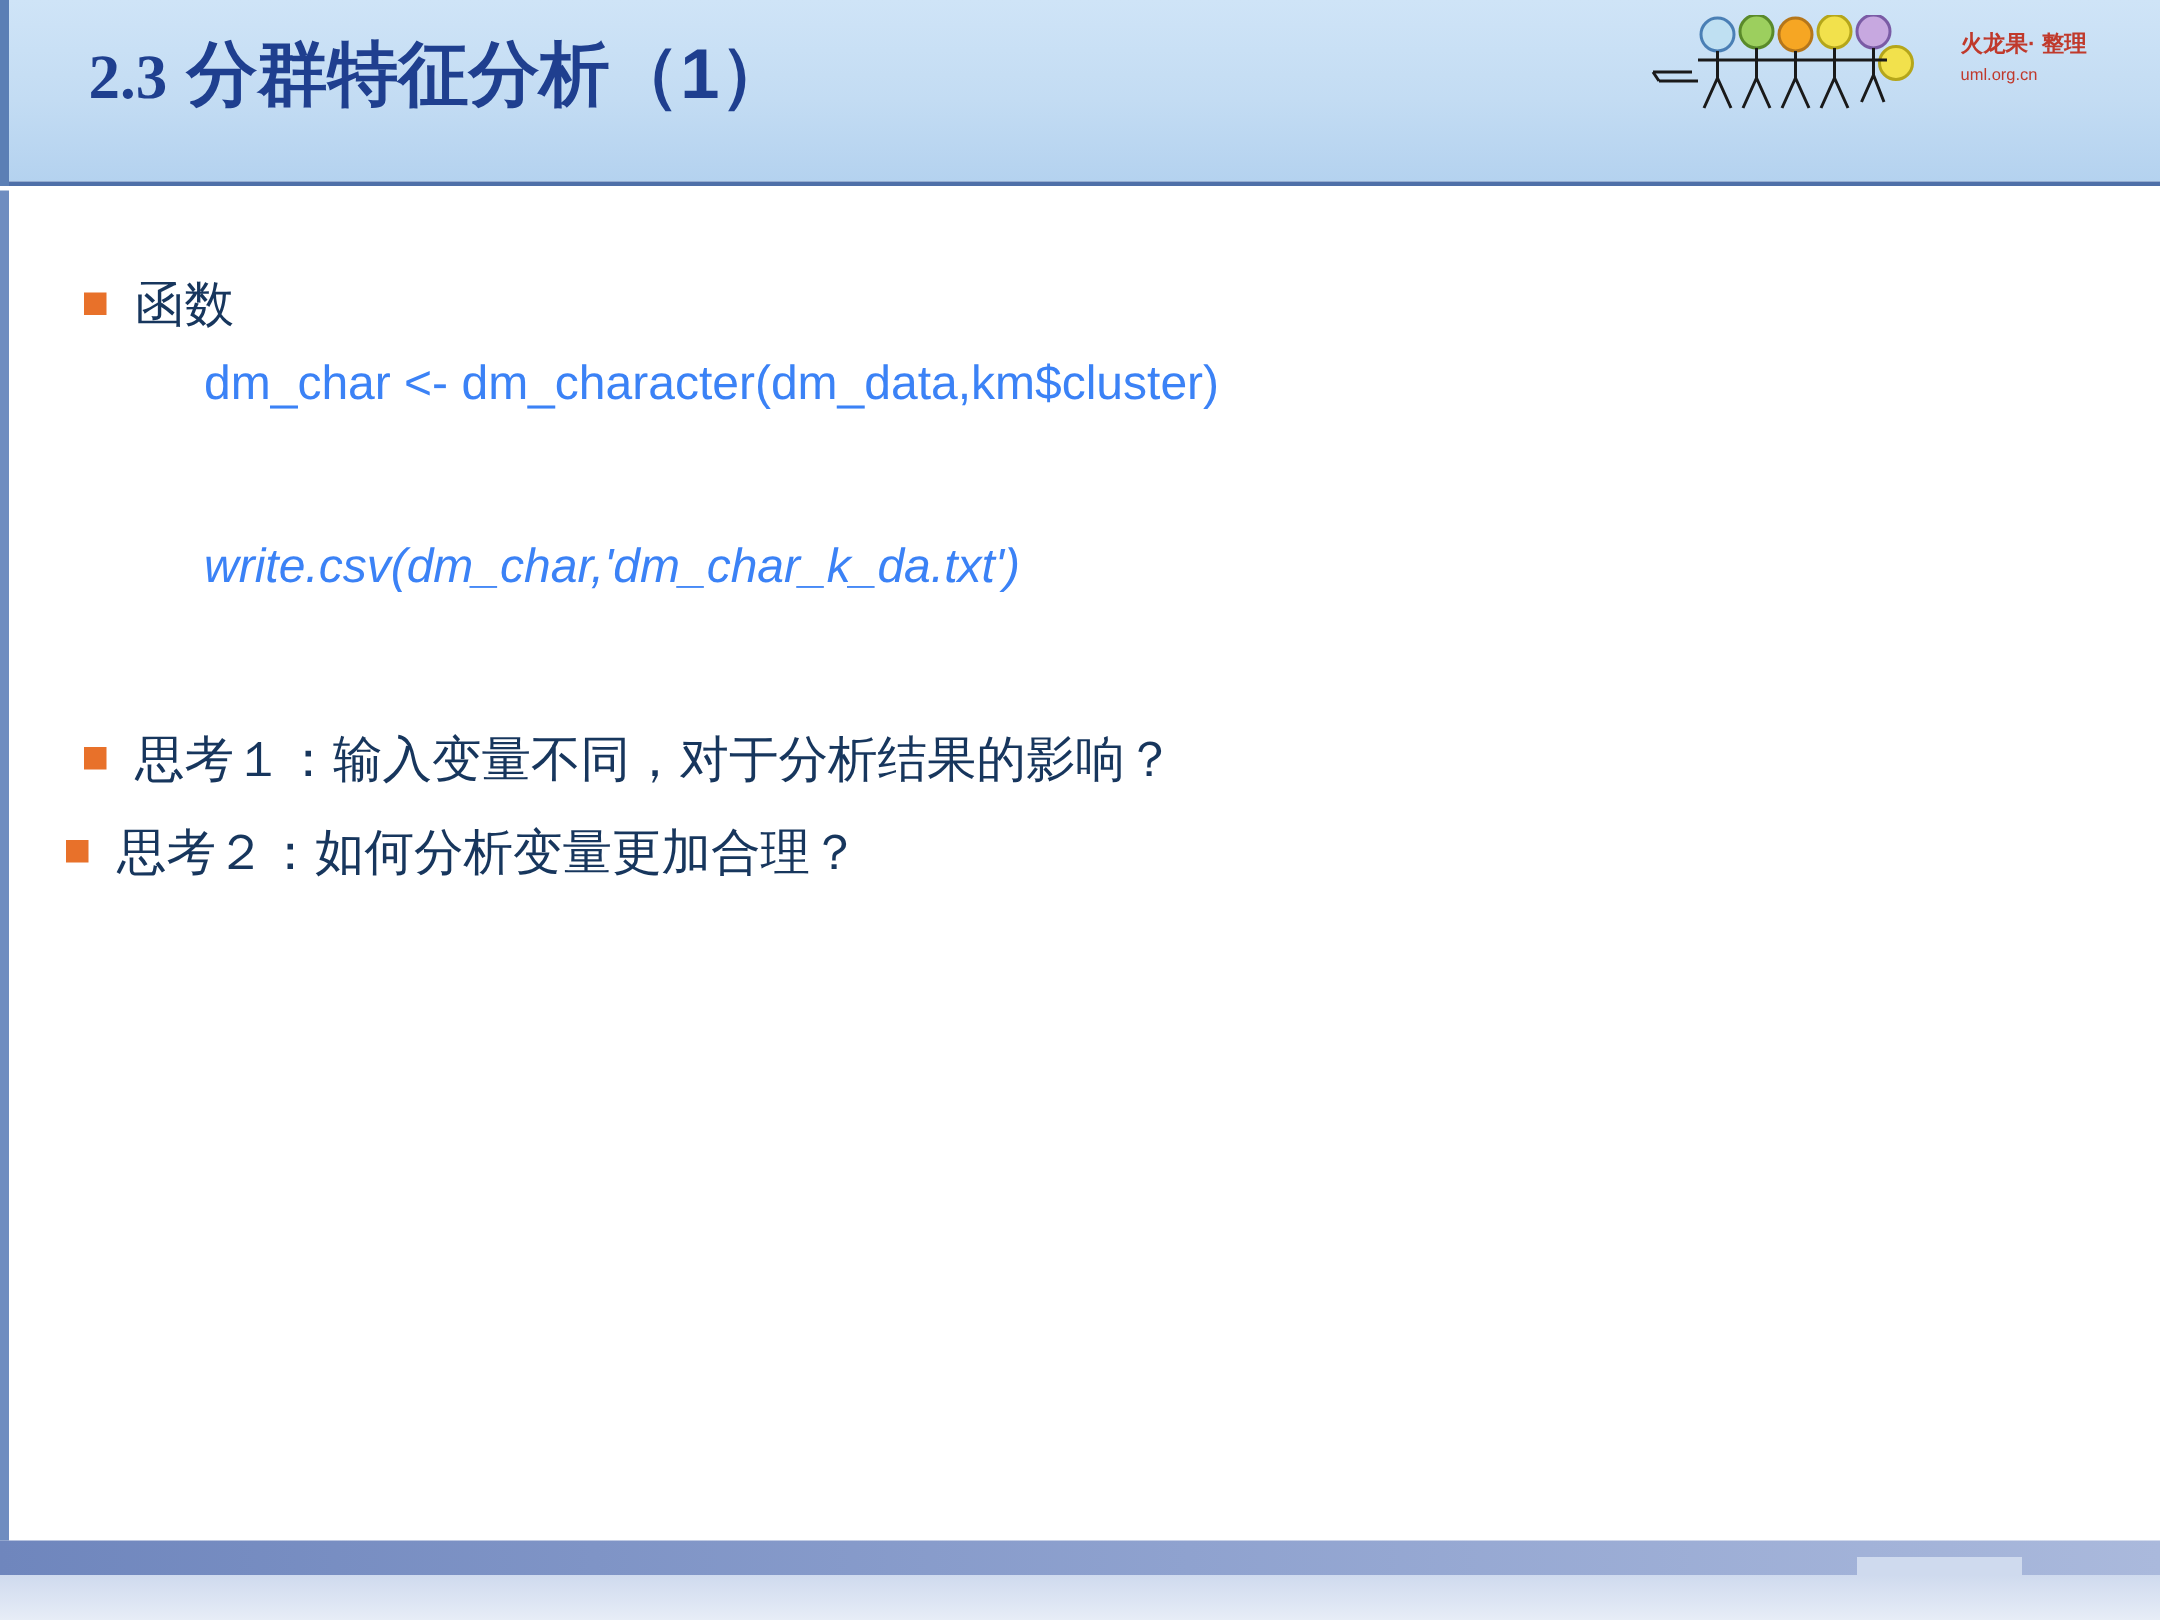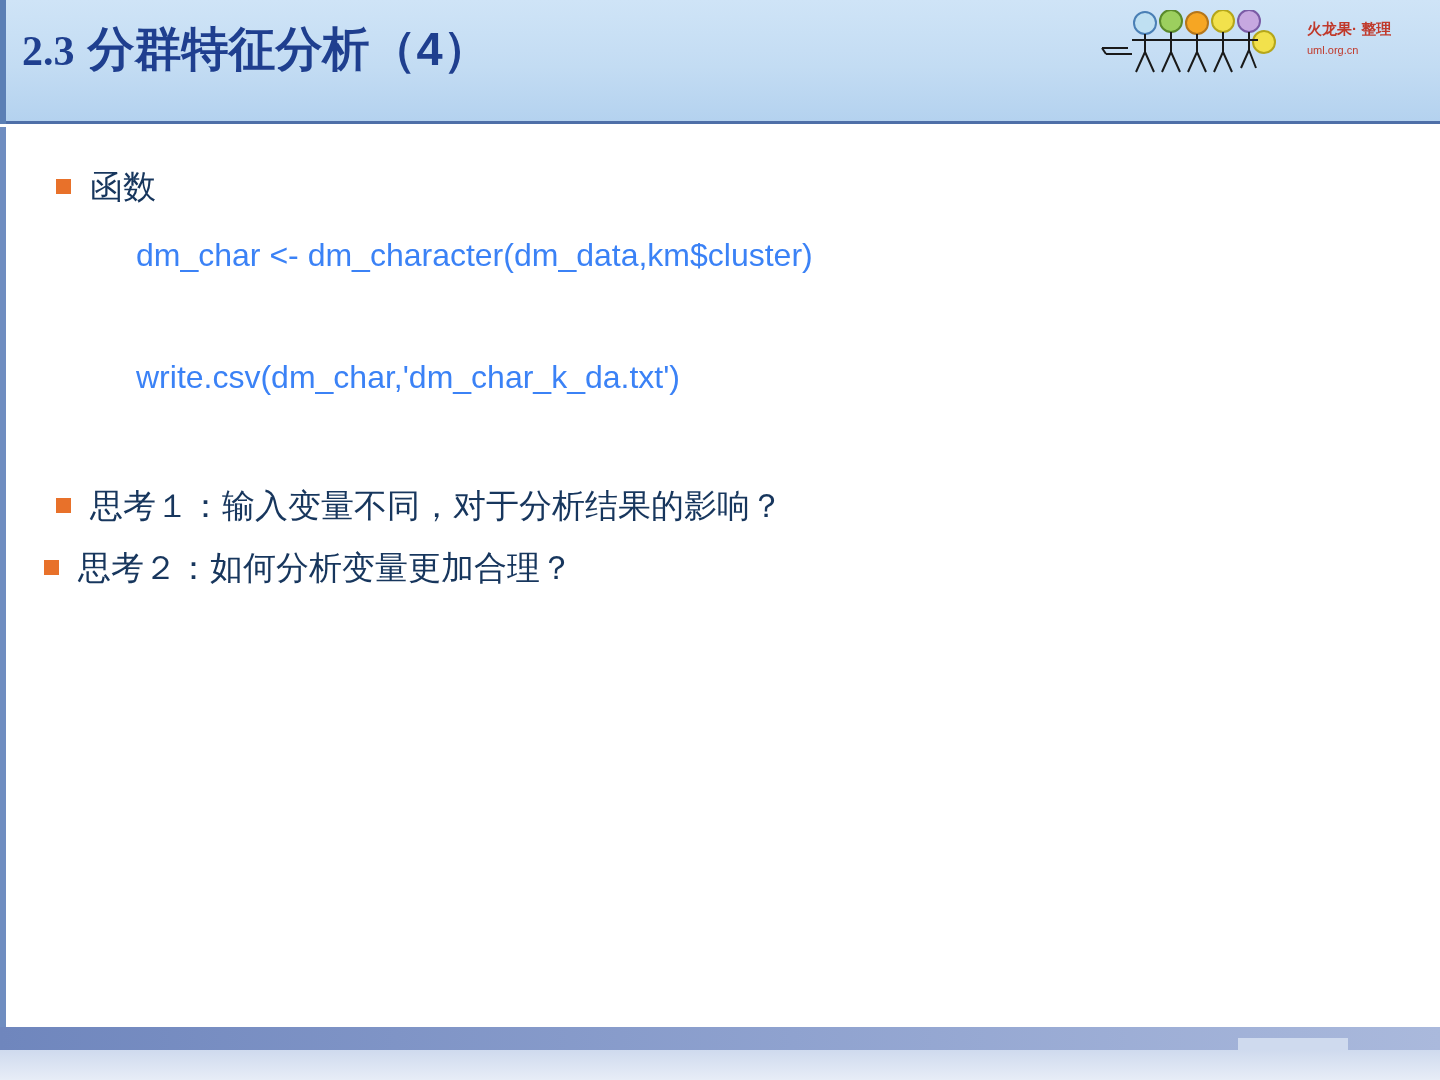--- a/index.html
+++ b/index.html
@@ -46,20 +46,21 @@
     color: #1f3f8f;
     font-size: 47px;
     font-weight: bold;
     white-space: nowrap;
     letter-spacing: 0px;
   }
   .title .num {
     font-family: "Liberation Serif", serif;
     font-size: 42px;
     font-weight: bold;
+    margin-left: 37px;
   }
 
   
   .logo {
     position: absolute;
     right: 12px;
     top: 8px;
     width: 330px;
     height: 78px;
   }
@@ -169,21 +170,21 @@
 </style>
 </head>
 <body>
 
 <div class="slide">
 
   <div class="header">
     <div class="header-accent"></div>
     <div class="title">
       <span class="num">2.3</span>
-      <span>分群特征分析（4）</span>
+      <span>分群特征分析（1）</span>
     </div>
 
     <div class="logo">
       <div class="logo-art">
         <svg width="180" height="70" viewBox="0 0 180 70" xmlns="http://www.w3.org/2000/svg">
 
           <circle cx="47" cy="13" r="11" fill="#bfe0f2" stroke="#4a7fb5" stroke-width="2"></circle>
           <circle cx="73" cy="11" r="11" fill="#9ccf5e" stroke="#5a8a2a" stroke-width="2"></circle>
           <circle cx="99" cy="13" r="11" fill="#f6a623" stroke="#b5761a" stroke-width="2"></circle>
           <circle cx="125" cy="11" r="11" fill="#f2e14c" stroke="#b5a61a" stroke-width="2"></circle>
@@ -205,27 +206,27 @@
       <div class="logo-text">
         <div class="logo-line1">火龙果·  整理</div>
         <div class="logo-line2">uml.org.cn</div>
       </div>
     </div>
   </div>
 
   <div class="content">
     <div class="left-rail"></div>
 
-    <div class="bullet-row" style="left:56px; top:39px;">
+    <div class="bullet-row" style="left:56px; top:55px;">
       <div class="bullet-sq"></div>
       <div class="bullet-text">函数</div>
     </div>
 
     <div class="code-line" style="left:136px; top:110px;">dm_char &lt;- dm_character(dm_data,km$cluster)</div>
-    <div class="code-line" style="left:136px; top:232px;">write.csv(dm_char,'dm_char_k_da.txt')</div>
+    <div class="code-line" style="left:136px; top:232px;font-style:italic;">write.csv(dm_char,'dm_char_k_da.txt')</div>
 
     <div class="bullet-row" style="left:56px; top:358px;text-align:center;">
       <div class="bullet-sq"></div>
       <div class="bullet-text">思考１：输入变量不同，对于分析结果的影响？</div>
     </div>
 
     <div class="bullet-row" style="left:44px; top:420px;">
       <div class="bullet-sq"></div>
       <div class="bullet-text">思考２：如何分析变量更加合理？</div>
     </div>

